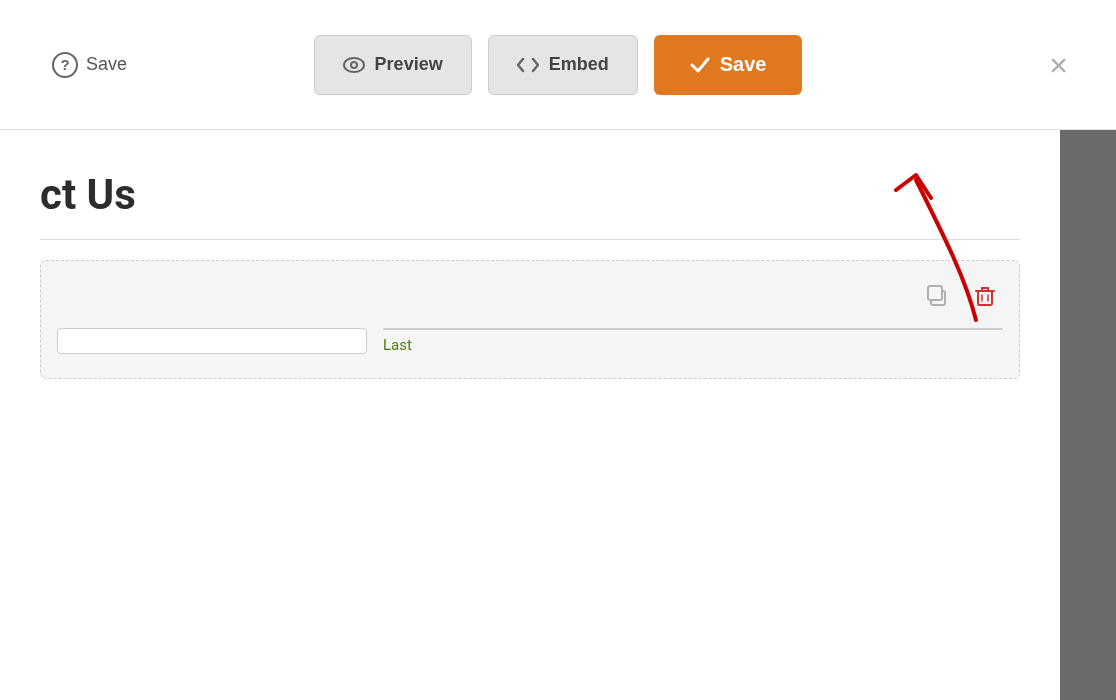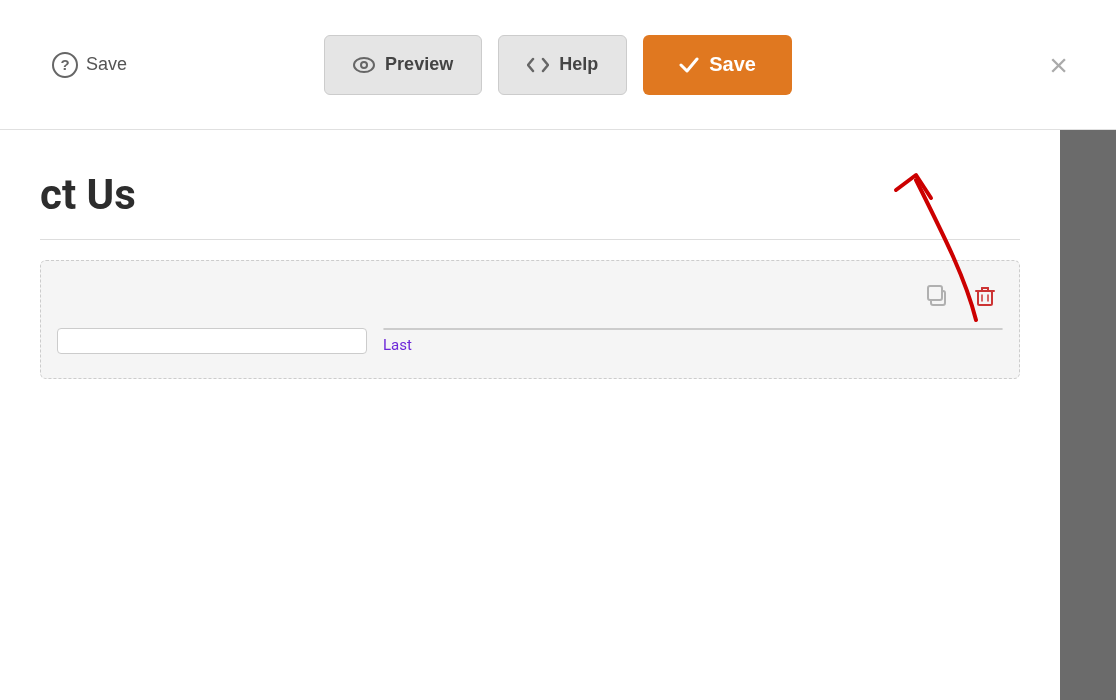--- a/index.html
+++ b/index.html
@@ -204,21 +204,21 @@
       height: 50px;
       flex: 1;
     }
 
     .field-input.wide {
       flex: 2;
     }
 
     .field-label {
       font-size: 15px;
-      color: #6d28d9;
+      color: #4d7c0f;
       margin-top: 6px;
       text-align: left;
     }
 
     .field-col {
       display: flex;
       flex-direction: column;
       flex: 1;
     }
 
@@ -260,21 +260,21 @@
       <span>Preview</span>
     </button>
 
     <button class="outline-btn">
       <span class="btn-icon">
         <svg width="22" height="16" viewBox="0 0 22 16" fill="none">
           <polyline points="6,2 1,8 6,14" stroke="#666" stroke-width="2.5" fill="none" stroke-linecap="round" stroke-linejoin="round"></polyline>
           <polyline points="16,2 21,8 16,14" stroke="#666" stroke-width="2.5" fill="none" stroke-linecap="round" stroke-linejoin="round"></polyline>
         </svg>
       </span>
-      <span>Help</span>
+      <span>Embed</span>
     </button>
 
     <button class="save-btn">
       <span class="btn-icon">
         <svg width="20" height="16" viewBox="0 0 20 16" fill="none">
           <polyline points="2,8 8,14 18,2" stroke="#fff" stroke-width="3" fill="none" stroke-linecap="round" stroke-linejoin="round"></polyline>
         </svg>
       </span>
       <span>Save</span>
     </button>

